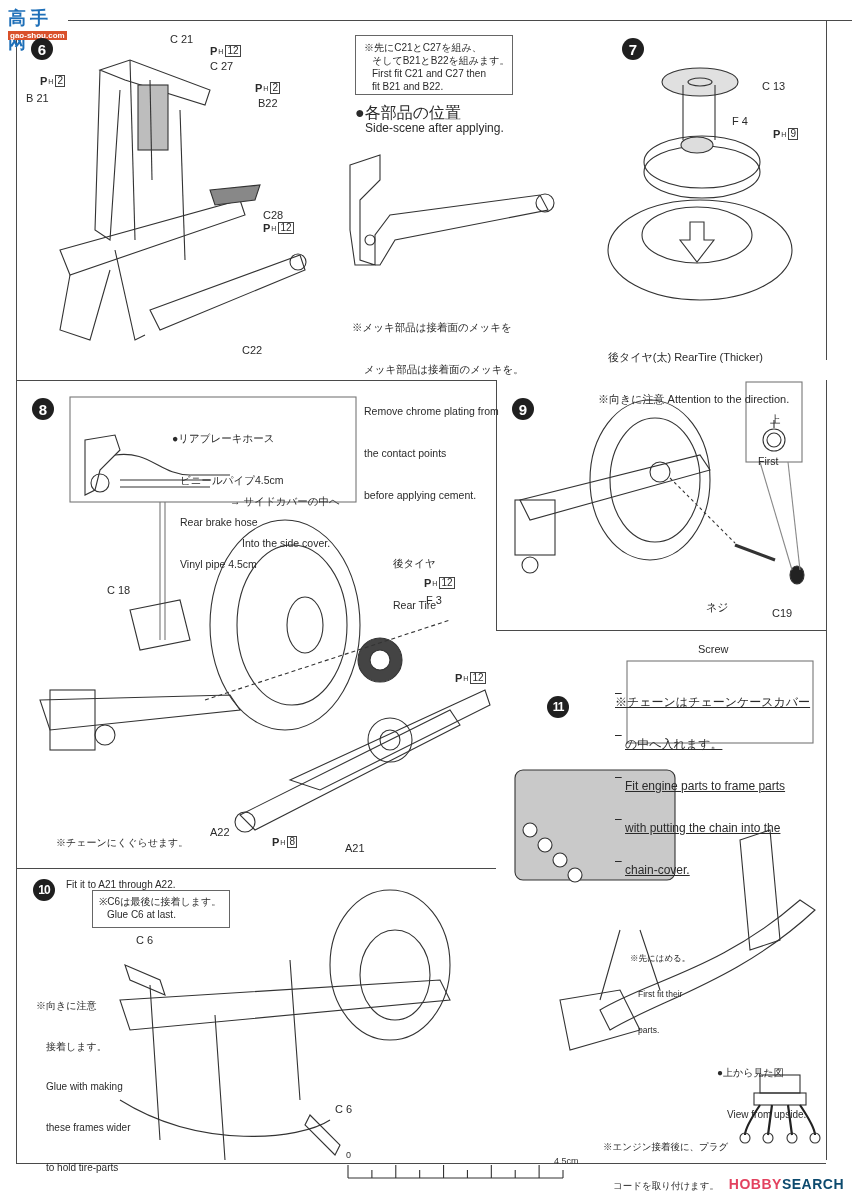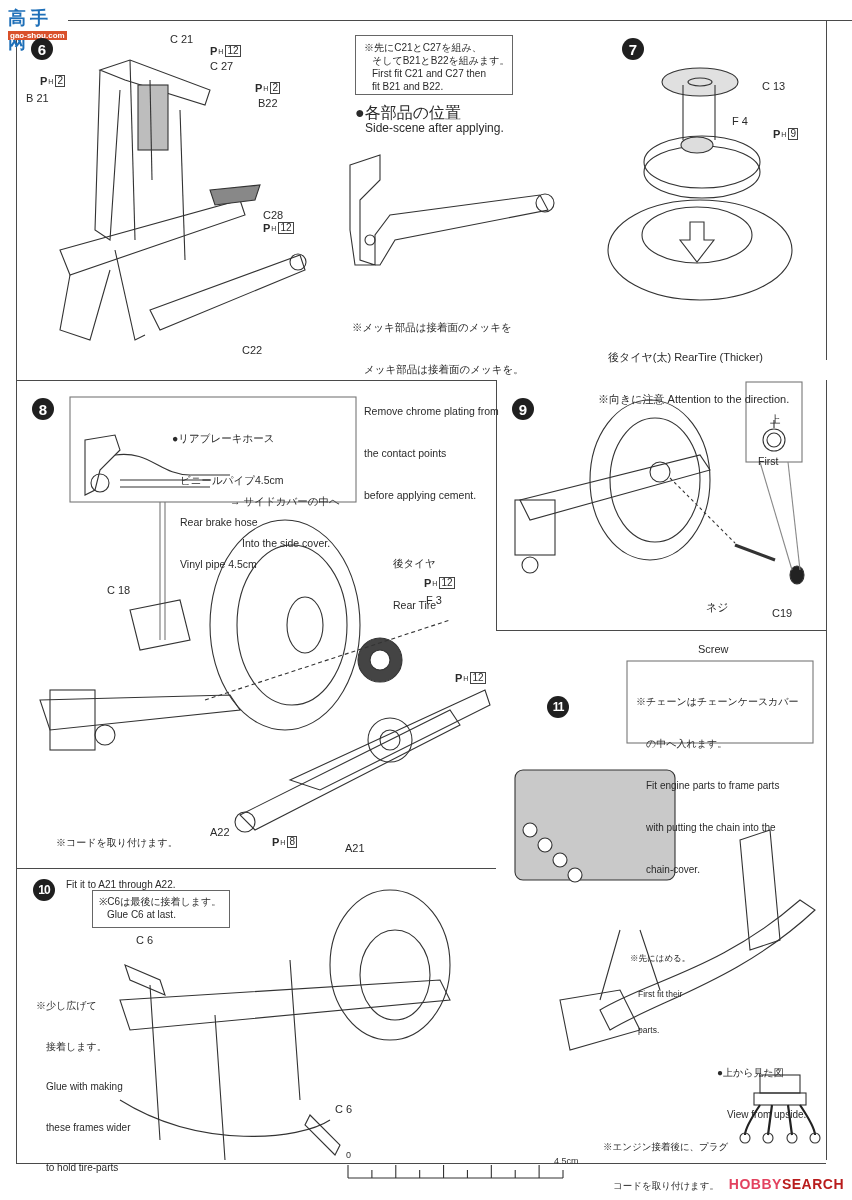--- a/index.html
+++ b/index.html
@@ -18,21 +18,21 @@
   .plating .box { border: 1px solid #444; font-size: 10px; line-height: 10px; padding: 0 1px; }
   .note-box { position: absolute; border: 1px solid #666; background: #fff; font-size: 10px; line-height: 13px; padding: 5px 8px; box-sizing: border-box; }
   .note-text { position: absolute; font-size: 10.5px; line-height: 14px; white-space: pre; color: #2a2a2a; }
   .line { white-space: pre; }
   svg.art { position: absolute; left: 0; top: 0; }
   .logo { position: absolute; left: 8px; top: 6px; width: 60px; height: 38px; }
   .logo-title { position: absolute; left: 0; top: 0; font-size: 18px; font-weight: bold; color: #1e6fb8; letter-spacing: 4px; }
   .logo-sub { position: absolute; left: 0; top: 25px; font-size: 8px; font-weight: bold; color: #fff; background: #d9502a; padding: 0 2px; }
   .watermark { position: absolute; right: 8px; bottom: 8px; font-size: 14px; font-weight: bold; letter-spacing: 0.5px; }
   .watermark .hb { color: #e3425f; }
-  .watermark .sr { color: #b91c1c; }
+  .watermark .sr { color: #0c4a6e; }
   .scale-label { position: absolute; font-size: 9px; color: #333; }
 </style>
 </head>
 <body>
 
 <div class="frame-line" style="left:68px;top:20px;width:784px;height:1px;"></div>
 <div class="frame-line" style="left:16px;top:34px;width:1px;height:1130px;"></div>
 <div class="frame-line" style="left:826px;top:20px;width:1px;height:340px;"></div>
 <div class="frame-line" style="left:16px;top:380px;width:480px;height:1px;"></div>
 <div class="frame-line" style="left:496px;top:630px;width:330px;height:1px;"></div>
@@ -255,21 +255,21 @@
     <span class="box">12</span>
 </div>
 <div class="label" style="left:426px;top:594px;">F 3</div>
 <div class="label" style="left:107px;top:584px;">C 18</div>
 <div class="plating" style="left:455px;top:672px;">
   <span class="p">P</span>
     <span class="h">H</span>
     <span class="box">12</span>
 </div>
 <div class="note-text" style="left:56px;top:808px;font-size:10px;">
-  <div class="line">※コードを取り付けます。</div>
+  <div class="line">※チェーンにくぐらせます。</div>
   <div class="line" style="padding-left:10px">Fit it to A21 through A22.</div>
 </div>
 <div class="label" style="left:210px;top:826px;">A22</div>
 <div class="plating" style="left:272px;top:836px;">
   <span class="p">P</span>
     <span class="h">H</span>
     <span class="box">8</span>
 </div>
 <div class="label" style="left:345px;top:842px;">A21</div>
 
@@ -278,21 +278,21 @@
   <div class="line" style="padding-left:14px">上</div>
   <div class="line">First</div>
 </div>
 <div class="note-text" style="left:698px;top:572px;font-size:11px;">
   <div class="line" style="padding-left:8px">ネジ</div>
   <div class="line">Screw</div>
 </div>
 <div class="label" style="left:772px;top:607px;">C19</div>
 
 <div class="step-badge two" style="left:547px;top:665px;margin-top:31px;">11</div>
-<div class="note-text" style="left:636px;top:667px;font-size:10px;">
+<div class="note-text" style="left:615px;top:667px;font-size:12px;text-decoration:underline;">
   <div class="line">※チェーンはチェーンケースカバー</div>
   <div class="line" style="padding-left:10px">の中へ入れます。</div>
   <div class="line" style="padding-left:10px">Fit engine parts to frame parts</div>
   <div class="line" style="padding-left:10px">with putting the chain into the</div>
   <div class="line" style="padding-left:10px">chain-cover.</div>
 </div>
 <div class="note-text" style="left:630px;top:928px;font-size:8.5px;line-height:12px;">
   <div class="line">※先にはめる。</div>
   <div class="line" style="padding-left:8px">First fit their</div>
   <div class="line" style="padding-left:8px">parts.</div>
@@ -308,21 +308,21 @@
   
 </div>
 
 <div class="step-badge two" style="left:33px;top:879px;">10</div>
 <div class="note-box" style="left:92px;top:890px;width:138px;height:38px;font-size:10px;padding:4px 6px;">
   <div class="line">※C6は最後に接着します。</div>
   <div class="line" style="padding-left:8px">Glue C6 at last.</div>
 </div>
 <div class="label" style="left:136px;top:934px;">C 6</div>
 <div class="note-text" style="left:36px;top:972px;font-size:10px;line-height:13.5px;">
-  <div class="line">※少し広げて</div>
+  <div class="line">※向きに注意</div>
   <div class="line" style="padding-left:10px">接着します。</div>
   <div class="line" style="padding-left:10px">Glue with making</div>
   <div class="line" style="padding-left:10px">these frames wider</div>
   <div class="line" style="padding-left:10px">to hold tire-parts</div>
   
 </div>
 <div class="label" style="left:335px;top:1103px;">C 6</div>
 
 <div class="scale-label" style="left:346px;top:1150px;">0</div>
 <div class="scale-label" style="left:554px;top:1156px;">4.5cm</div>

